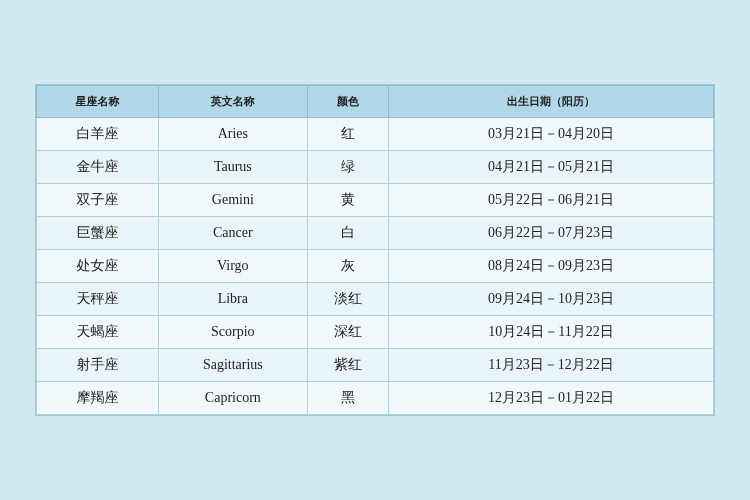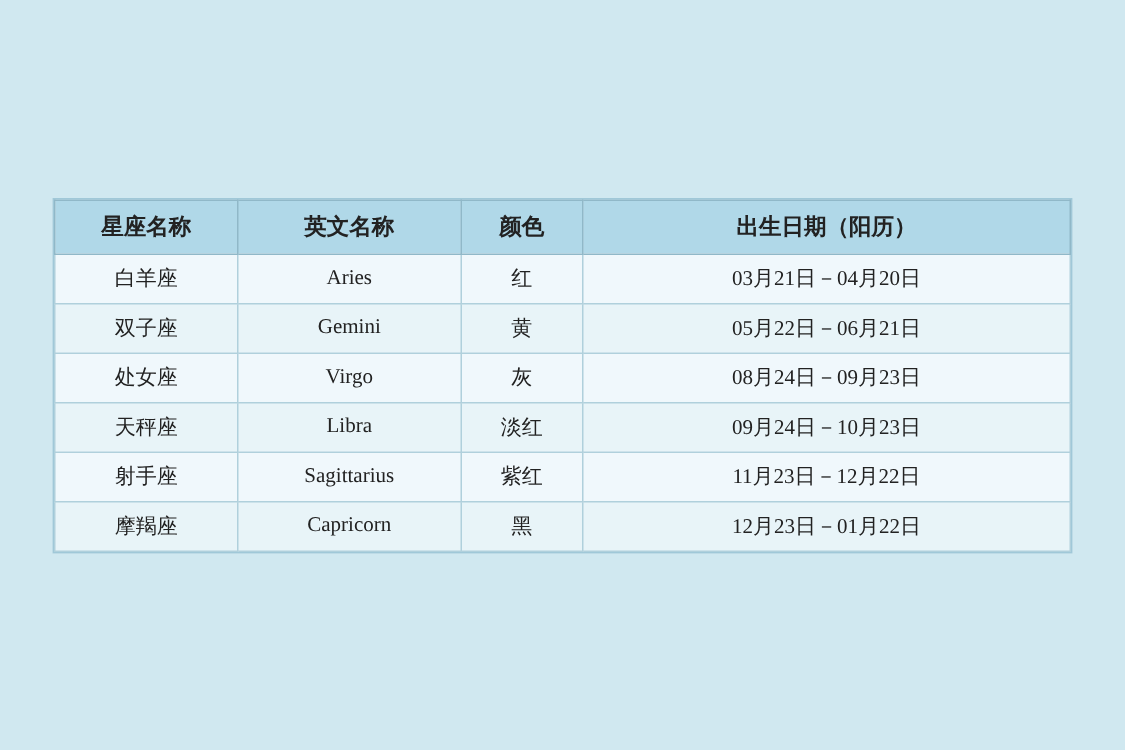--- a/index.html
+++ b/index.html
@@ -30,21 +30,21 @@
     }
 
     thead tr {
       background-color: #b0d8e8;
     }
 
     thead th {
       border: 1px solid #90b8c8;
       padding: 8px 12px;
       text-align: center;
-      font-size: 15px;
+      font-size: 11px;
       font-weight: bold;
       color: #222;
     }
 
     tbody tr {
       background-color: #f0f8fc;
     }
 
     tbody tr:nth-child(even) {
       background-color: #e8f4f8;
@@ -77,36 +77,54 @@
       </tr>
     </thead>
     <tbody id="table-body">
     <tr>
           <td>白羊座</td>
           <td>Aries</td>
           <td>红</td>
           <td>03月21日－04月20日</td>
         </tr>
         <tr>
+          <td>金牛座</td>
+          <td>Taurus</td>
+          <td>绿</td>
+          <td>04月21日－05月21日</td>
+        </tr>
+        <tr>
           <td>双子座</td>
           <td>Gemini</td>
           <td>黄</td>
           <td>05月22日－06月21日</td>
+        </tr>
+        <tr>
+          <td>巨蟹座</td>
+          <td>Cancer</td>
+          <td>白</td>
+          <td>06月22日－07月23日</td>
         </tr>
         <tr>
           <td>处女座</td>
           <td>Virgo</td>
           <td>灰</td>
           <td>08月24日－09月23日</td>
         </tr>
         <tr>
           <td>天秤座</td>
           <td>Libra</td>
           <td>淡红</td>
           <td>09月24日－10月23日</td>
+        </tr>
+        <tr>
+          <td>天蝎座</td>
+          <td>Scorpio</td>
+          <td>深红</td>
+          <td>10月24日－11月22日</td>
         </tr>
         <tr>
           <td>射手座</td>
           <td>Sagittarius</td>
           <td>紫红</td>
           <td>11月23日－12月22日</td>
         </tr>
         <tr>
           <td>摩羯座</td>
           <td>Capricorn</td>

